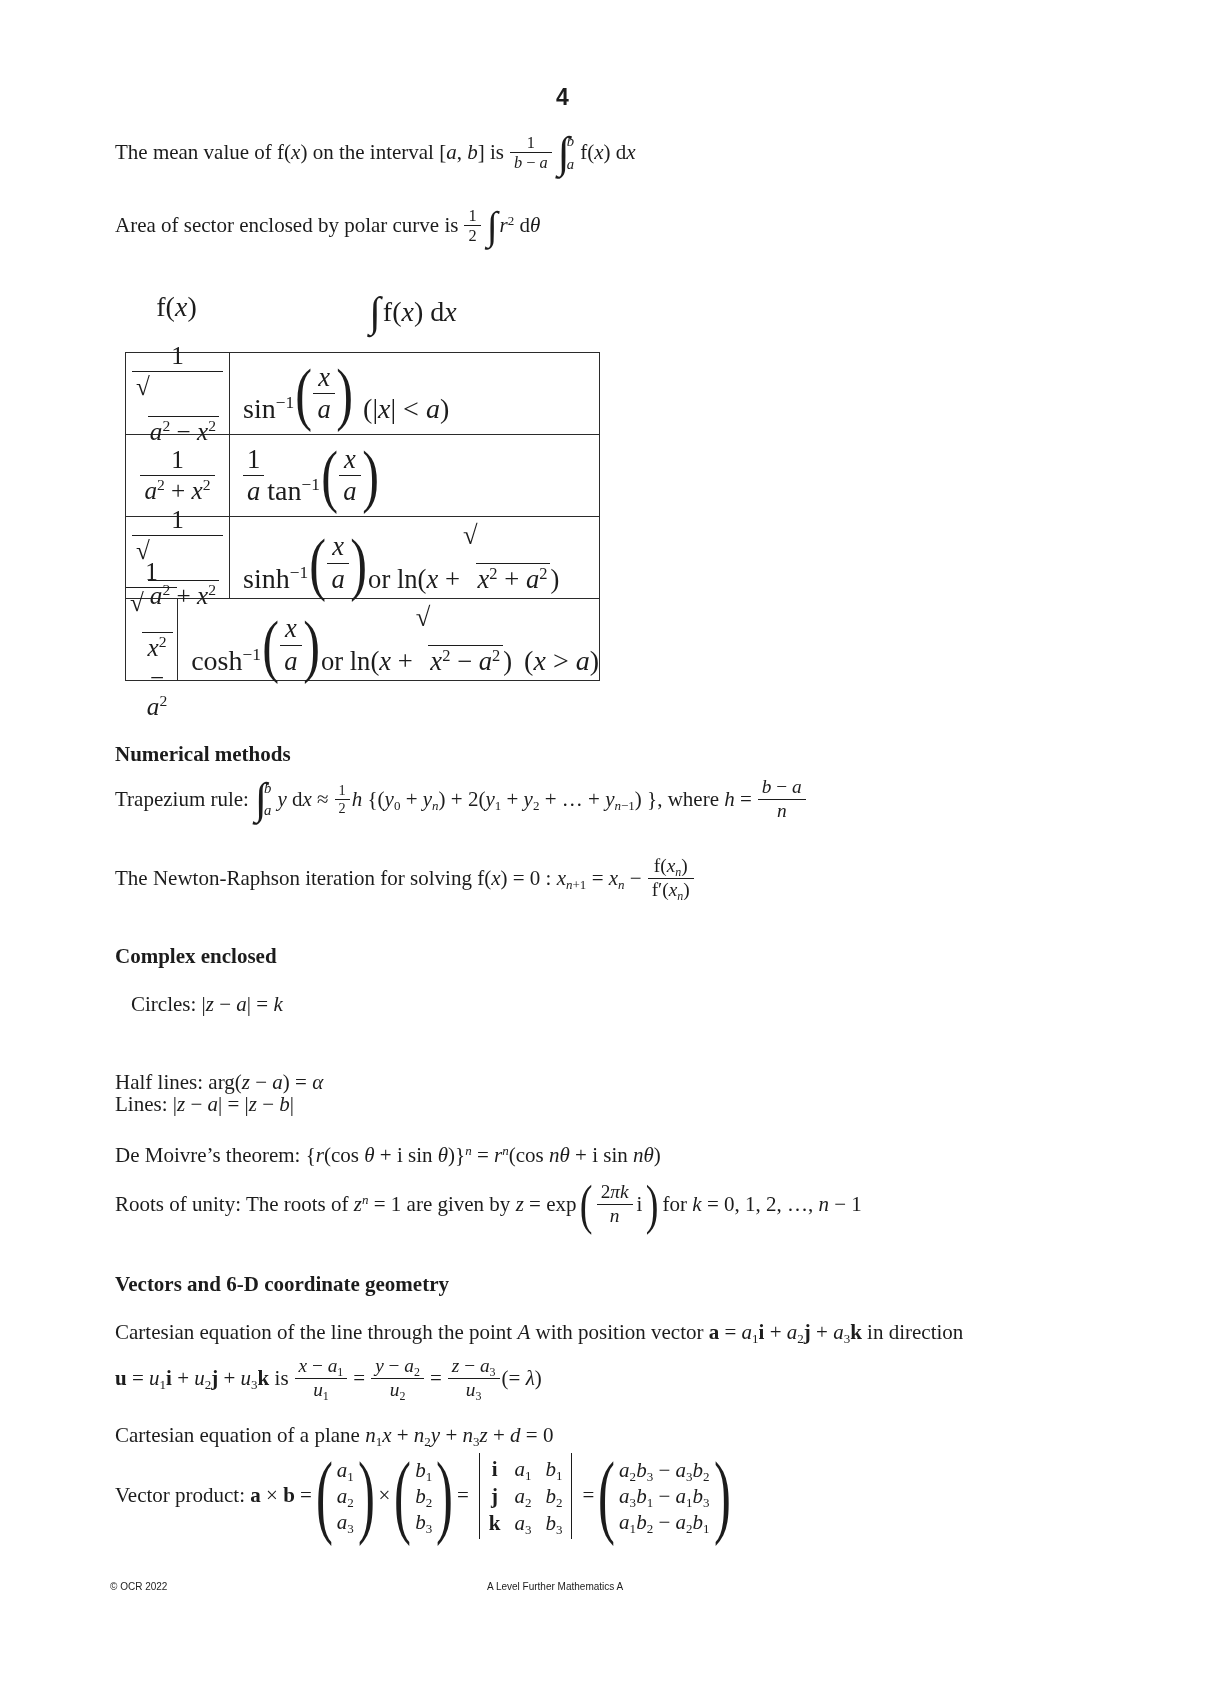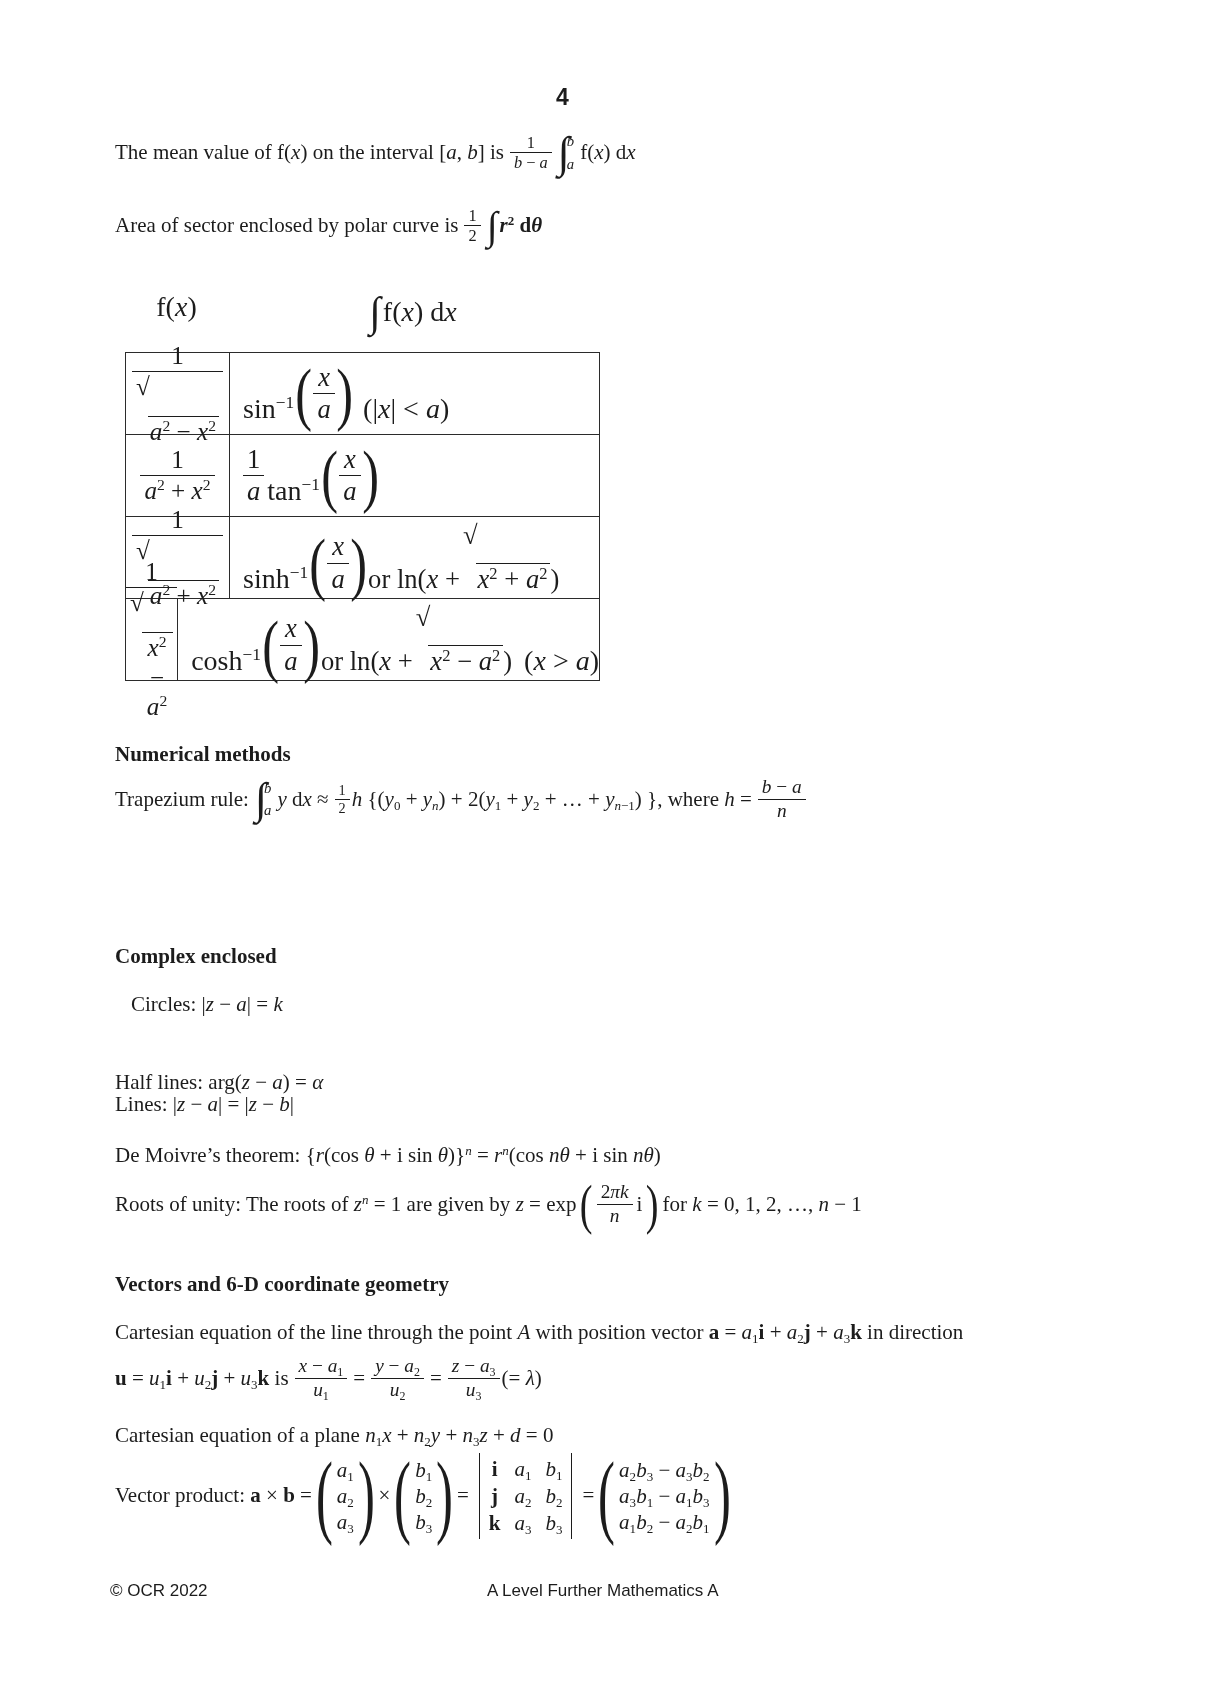--- a/index.html
+++ b/index.html
@@ -56,21 +56,21 @@
   .af{font-size:0.95em;}
   .cond{margin-left:9px;}
   .orx{font-size:0.95em;}
 
   
   .cvec{display:inline-flex;flex-direction:column;align-items:center;line-height:1.25;text-align:center;}
   .det{display:grid;grid-template-columns:auto auto auto;column-gap:14px;row-gap:1px;border-left:1.6px solid #1c1c1c;border-right:1.6px solid #1c1c1c;padding:3px 9px;line-height:1.25;text-align:center;align-items:center;margin:0 4px;}
 
   .pagenum{position:absolute;left:115px;top:84px;width:895px;text-align:center;
     font-family:"Liberation Sans","DejaVu Sans",sans-serif;font-weight:bold;font-size:23px;}
-  .footer{position:absolute;font-family:"Liberation Sans","DejaVu Sans",sans-serif;font-size:17px;color:#1c1c1c;}
+  .footer{position:absolute;font-family:"Liberation Sans","DejaVu Sans",sans-serif;font-size:10px;color:#1c1c1c;}
 </style>
 </head>
 <body>
 
 <div class="page">
 
   <div class="pagenum">4</div>
 
   <div class="line mrow" style="top:133px;">
     <span>The mean value of f(<i>x</i>) on the interval [<i>a</i>, <i>b</i>] is</span>
@@ -88,21 +88,21 @@
     <span>f(<i>x</i>) d<i>x</i></span>
   </div>
 
   <div class="line mrow" style="top:206px;">
     <span>Area of sector enclosed by polar curve is</span>
     <span class="frac sm">
       <span class="num">1</span>
       <span class="den">2</span>
     </span>
     <span class="int" style="font-size:1.9em;">∫</span>
-    <span style="margin-left:-4px;font-weight:bold;"><i>r</i><sup>2</sup> d<i>θ</i></span>
+    <span style="margin-left:-4px;"><i>r</i><sup>2</sup> d<i>θ</i></span>
   </div>
 
   <div class="thead">
     <div class="th1">f(<i>x</i>)</div>
     <div class="th2">
       <span class="int-sm">∫</span>
       <span>f(<i>x</i>) d<i>x</i></span>
     </div>
   </div>
 
@@ -225,20 +225,27 @@
       <span class="num">1</span>
       <span class="den">2</span>
     </span>
     <span style="margin-left:-4px;"><i>h</i> {(<i>y</i><sub>0</sub> + <i>y</i><sub><i>n</i></sub>) + 2(<i>y</i><sub>1</sub> + <i>y</i><sub>2</sub> + … + <i>y</i><sub><i>n</i>−1</sub>) }, where <i>h</i> =</span>
     <span class="frac md">
       <span class="num"><i>b</i> − <i>a</i></span>
       <span class="den"><i>n</i></span>
     </span>
   </div>
 
+  <div class="line mrow" style="top:855px;">
+    <span>The Newton-Raphson iteration for solving  f(<i>x</i>) = 0 : <i>x</i><sub><i>n</i>+1</sub> = <i>x</i><sub><i>n</i></sub> −</span>
+    <span class="frac md">
+      <span class="num">f(<i>x</i><sub><i>n</i></sub>)</span>
+      <span class="den">f′(<i>x</i><sub><i>n</i></sub>)</span>
+    </span>
+  </div>
 
   <div class="line heading" style="top:944px;">Complex enclosed</div>
   <div class="line" style="top:992px;margin-left:16px;">Circles: |<i>z</i> − <i>a</i>| = <i>k</i></div>
   <div class="line" style="top:1070px;">Half lines: arg(<i>z</i> − <i>a</i>) = <i>α</i></div>
   <div class="line" style="top:1092px;">Lines: |<i>z</i> − <i>a</i>| = |<i>z</i> − <i>b</i>|</div>
   <div class="line" style="top:1143px;">De Moivre’s theorem: {<i>r</i>(cos <i>θ</i> + i sin <i>θ</i>)}<sup><i>n</i></sup> = <i>r</i><sup><i>n</i></sup>(cos <i>nθ</i> + i sin <i>nθ</i>)</div>
 
   <div class="line mrow" style="top:1180px;">
     <span>Roots of unity: The roots of <i>z</i><sup><i>n</i></sup> = 1 are given by <i>z</i> = exp</span>
     <span class="bp2">(</span>

